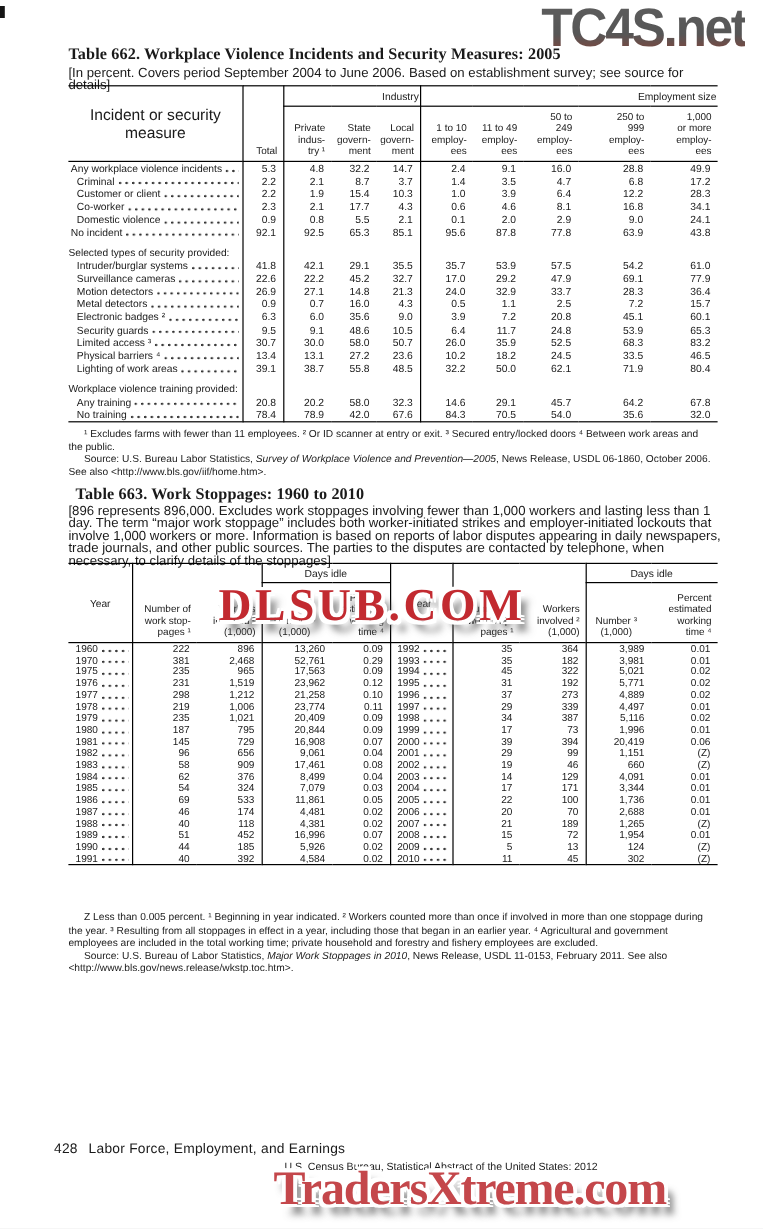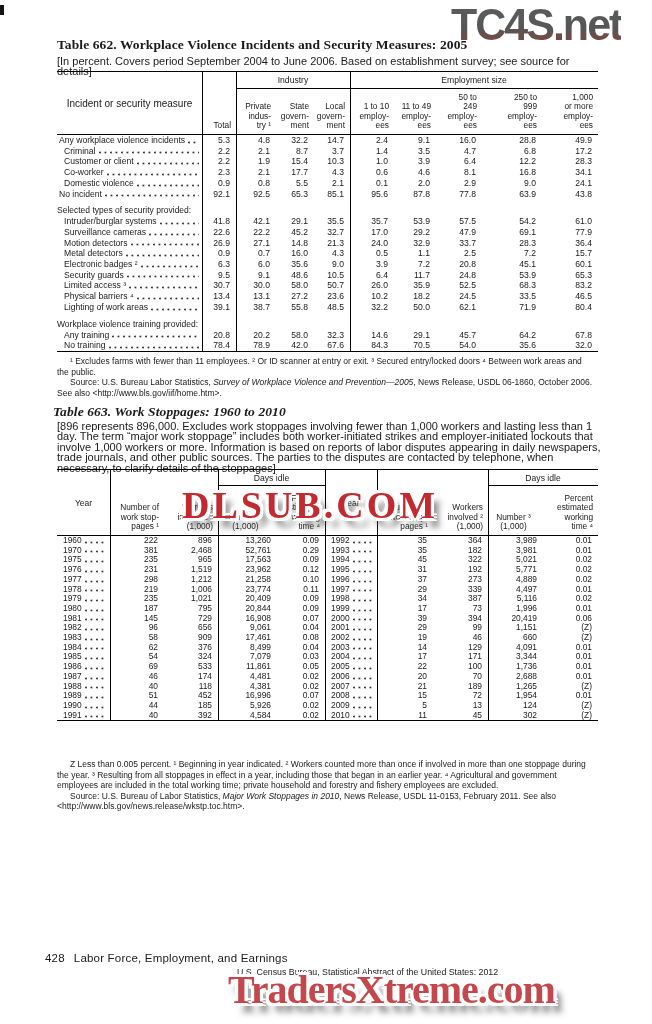--- a/index.html
+++ b/index.html
@@ -22,23 +22,23 @@
   .vline { position:absolute; top:0; bottom:0; width:1px; background:#000; z-index:2; }
 
   table { border-collapse:collapse; table-layout:fixed; width:541px;
           border-top:1.5px solid #000; border-bottom:1.5px solid #000; }
   thead { border-bottom:1px solid #000; }
   th { font-weight:normal; }
 
   
   .t662 thead tr.gr { height:17px; }
   .t662 thead tr.ch { height:46px; }
-  .t662 th.group { font-size:8.6px; text-align:center; vertical-align:middle;
+  .t662 th.group { font-size:8.6px; text-align:right; vertical-align:middle;
                    border-bottom:1px solid #000; padding-bottom:1px; }
-  .t662 th.stub { font-size:10px; text-align:center; vertical-align:middle; }
+  .t662 th.stub { font-size:13px; text-align:center; vertical-align:middle; }
   .t662 th.colh, .t663 th.colh {
     font-size:8.3px; line-height:9.6px; white-space:pre-line;
     text-align:right; vertical-align:bottom; padding:1px 5px 3px 1px;
   }
   .t662 tbody td { height:10.7px; line-height:10.7px; font-size:8.6px; padding:0; }
   .t662 td.num, .t663 td.num { text-align:right; padding-right:6px; }
   .t662 td.lbl { overflow:visible; }
   .cf { display:flex; align-items:flex-end; }
   .cf .t { white-space:nowrap; }
   .dots { flex:1 1 auto; min-width:6px; height:3px; margin:0 3px 2px 3px;
@@ -471,21 +471,21 @@
           </tr>
         </tbody>
     </table>
   </div>
 
   <div class="abs" style="left:57px; top:356px; width:538px;">
     <p class="note">¹ Excludes farms with fewer than 11 employees. ² Or ID scanner at entry or exit. ³ Secured entry/locked doors ⁴ Between work areas and the public.</p>
     <p class="note"><span>Source: U.S. Bureau Labor Statistics, </span><i>Survey of Workplace Violence and Prevention—2005</i><span>, News Release, USDL 06-1860, October 2006. See also &lt;http://www.bls.gov/iif/home.htm&gt;.</span></p>
   </div>
 
-  <div class="abs tbl-title" style="left:53px; top:404px;font-style:italic;">Table 663. Work Stoppages: 1960 to 2010</div>
+  <div class="abs tbl-title" style="left:63px; top:404px;">Table 663. Work Stoppages: 1960 to 2010</div>
   <div class="abs bracket" style="left:57px; top:421px; width:545px;">[896 represents 896,000. Excludes work stoppages involving fewer than 1,000 workers and lasting less than 1 day. The term “major work stoppage” includes both worker-initiated strikes  and employer-initiated lockouts that involve 1,000 workers or more. Information is based on reports of labor disputes appearing in daily newspapers, trade journals, and other public sources. The parties to the disputes are contacted by telephone, when necessary, to clarify details of the stoppages]</div>
 
   <div class="twrap" style="left:57px; top:469px; width:541px;">
     <div class="vline" style="left:53px;"></div>
     <div class="vline" style="left:161px;"></div>
     <div class="vline" style="left:268px;"></div>
     <div class="vline" style="left:320px;"></div>
     <div class="vline" style="left:431px;"></div>
     <table class="t663">
       <colgroup>

